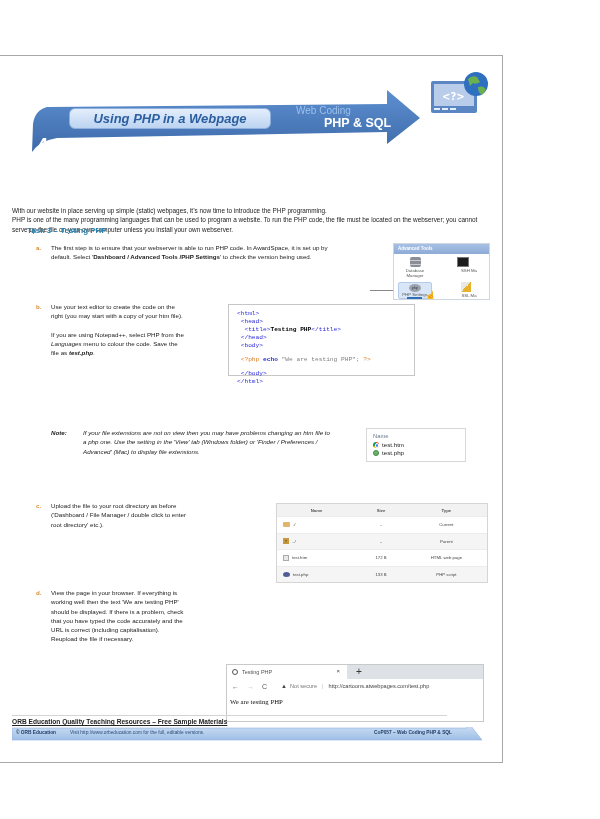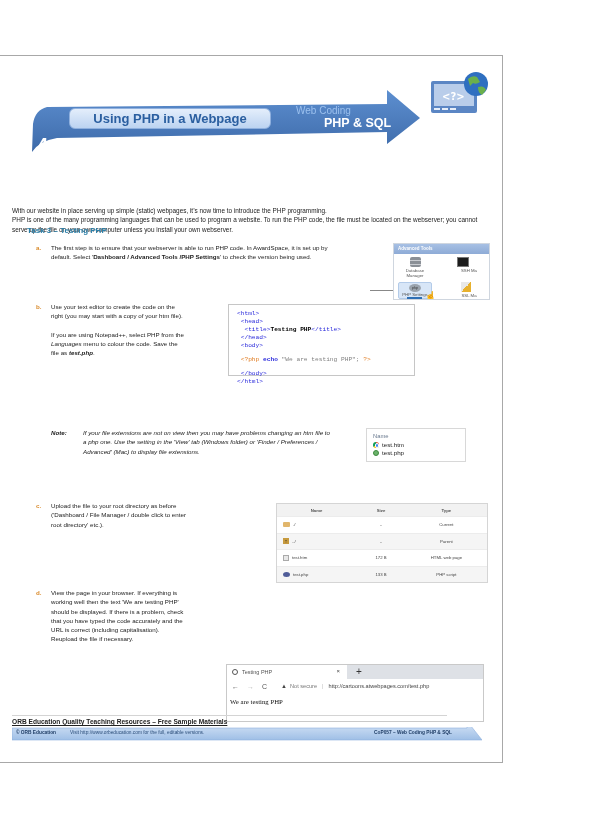--- a/index.html
+++ b/index.html
@@ -13,21 +13,21 @@
 
   
   .banner { position: absolute; left: 27px; top: 30px; width: 400px; height: 70px; }
   .banner svg { position: absolute; left: 0; top: 0; }
   .banner-title {
     position: absolute; left: 42px; top: 22px; width: 202px; height: 21px;
     border-radius: 6px;
     background: linear-gradient(#e4eefb, #bcd3f1);
     border: 1px solid #8fb0de;
     color: #2b5fa0; font-weight: bold; font-size: 13px;
-    display: flex; align-items: center; justify-content: center;
+    display: flex; align-items: center; justify-content: center; font-style: italic;
   }
   .banner-num {
     position: absolute; left: 11px; top: 50px; color: #fff; font-weight: bold;
     font-size: 15px; font-family: "DejaVu Sans", sans-serif;
   }
   .banner-sub1 {
     position: absolute; left: 269px; top: 19px; color: #9bc0ee; font-weight: normal; font-size: 10px;
   }
   .banner-sub2 {
     position: absolute; left: 297px; top: 30px; color: #ffffff; font-weight: bold; font-size: 12.5px;

